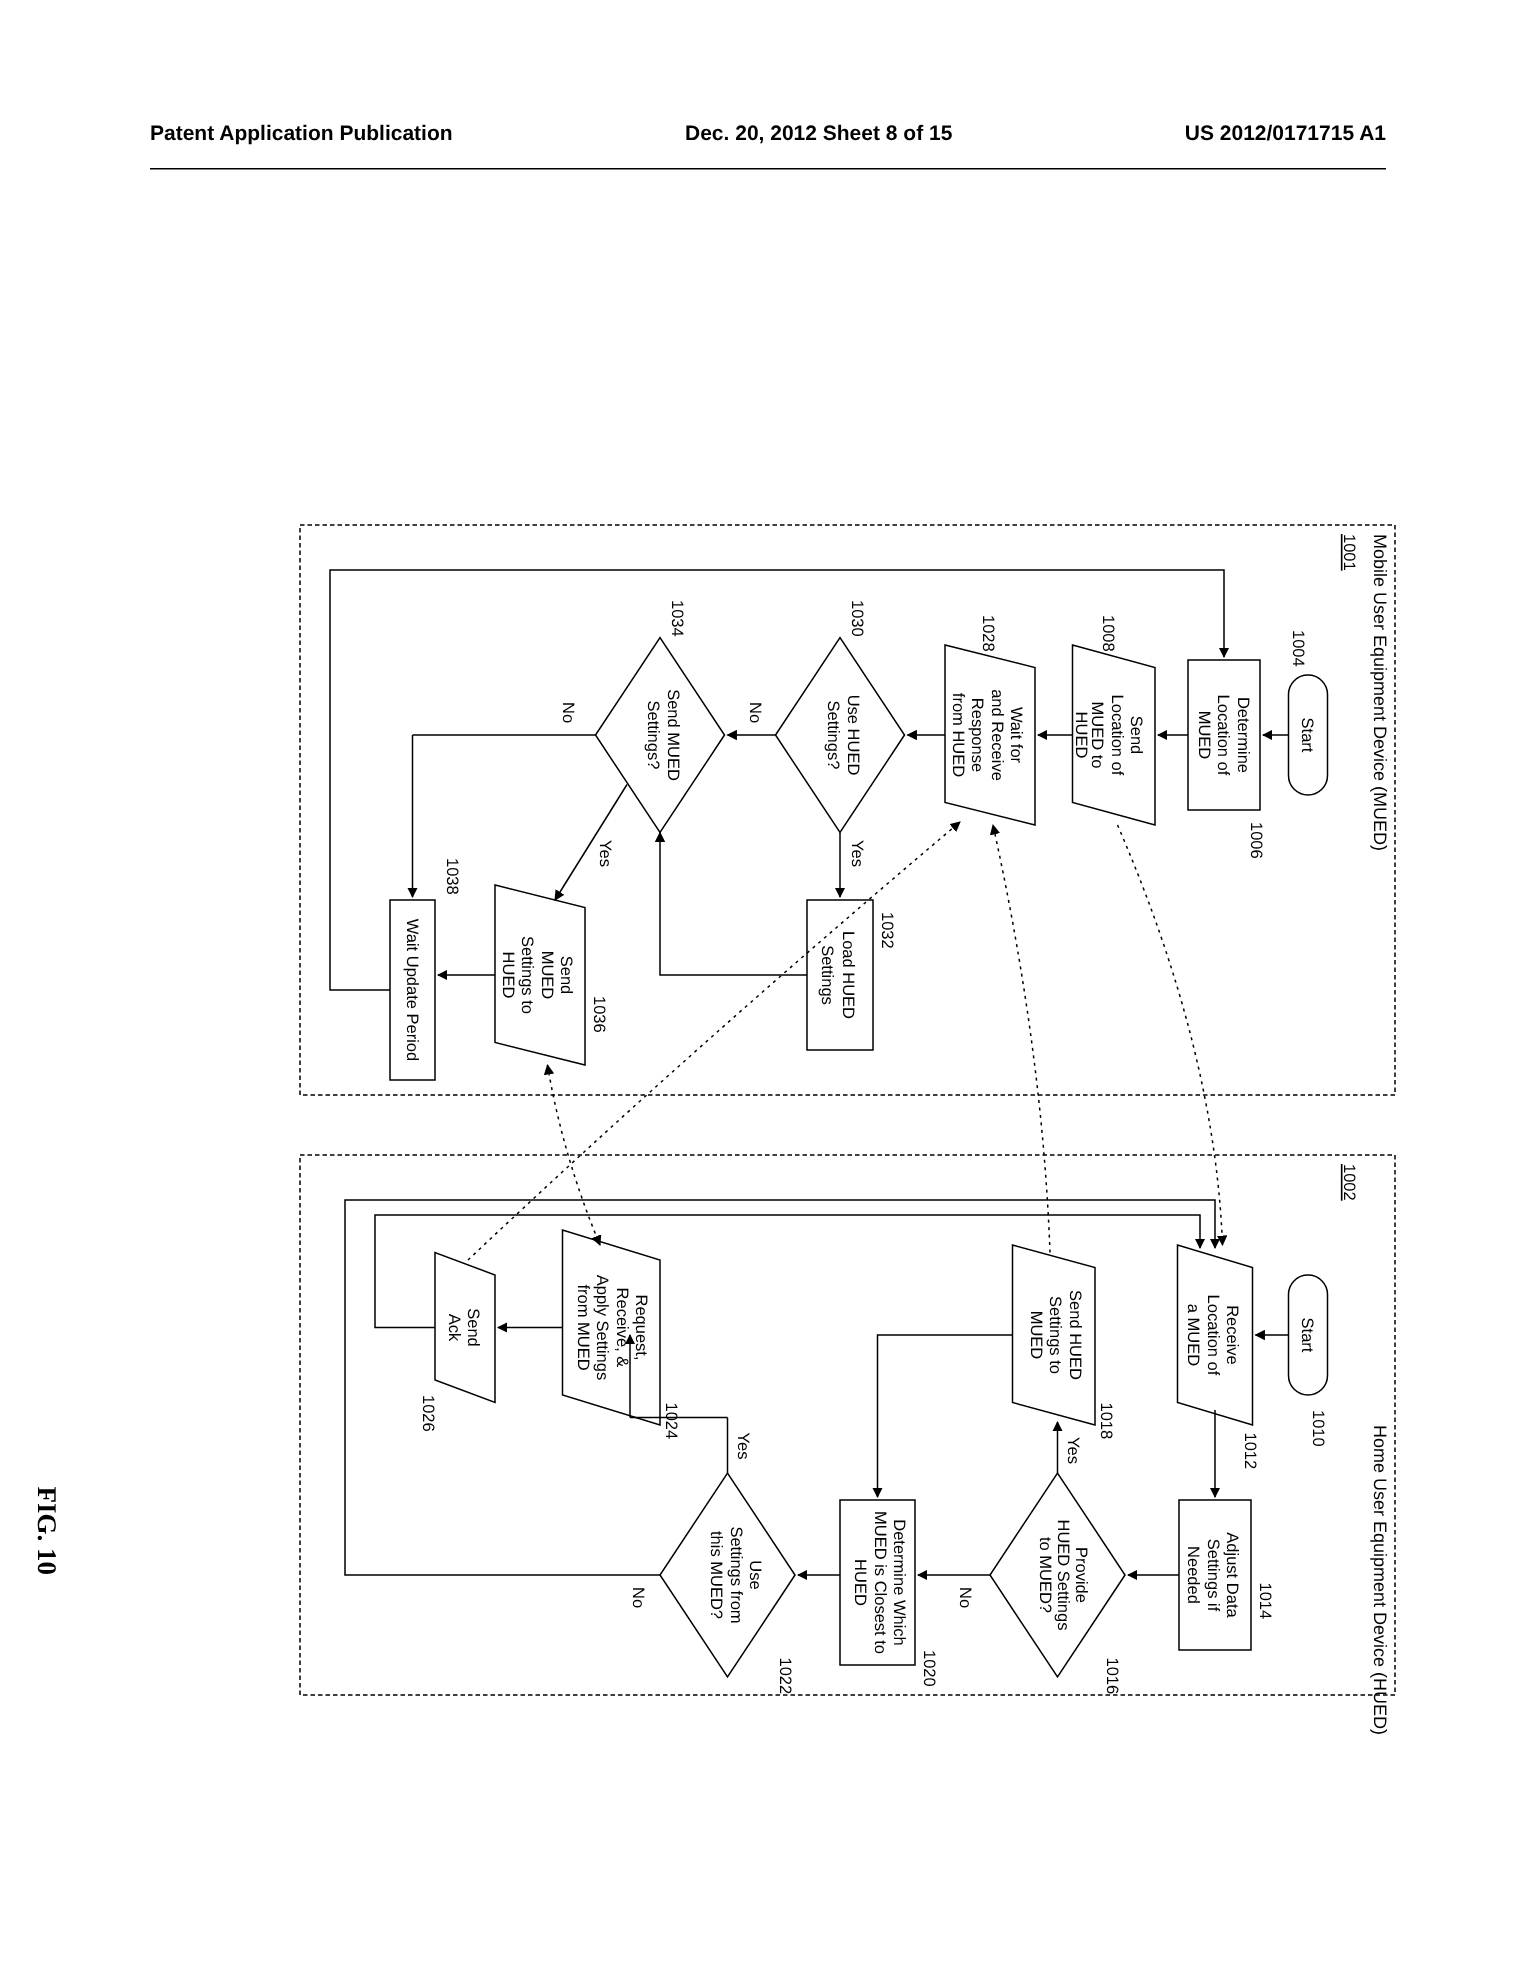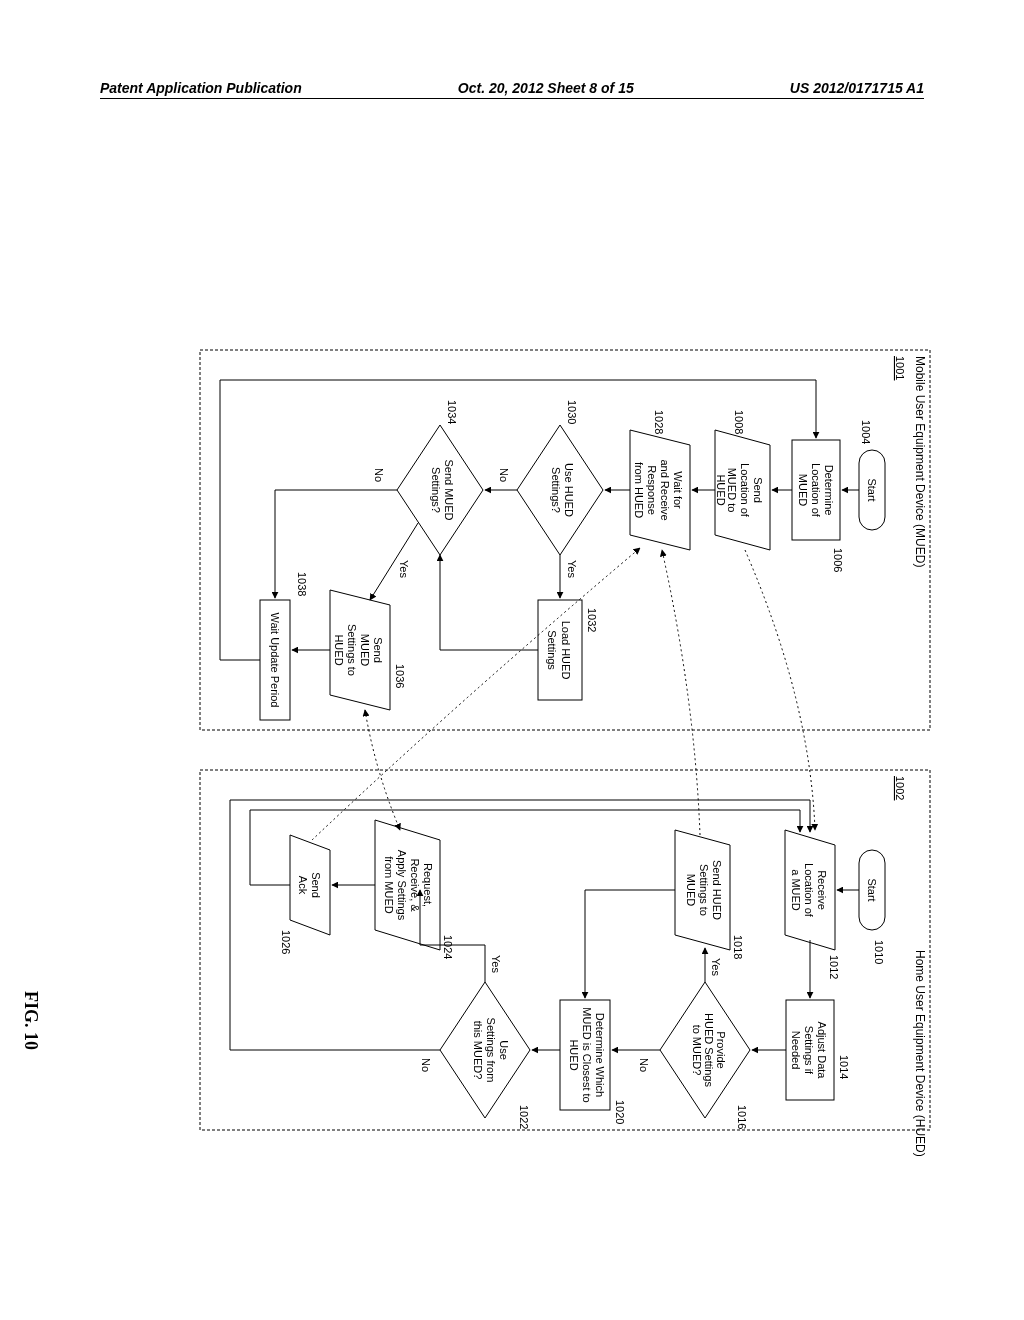--- a/index.html
+++ b/index.html
@@ -18,22 +18,21 @@
   .header {
     position: absolute;
     top: 80px;
     left: 100px;
     right: 100px;
     display: flex;
     justify-content: space-between;
     font-size: 14px;
     font-weight: bold;
     border-bottom: 1.5px solid #000;
-    padding-bottom: 2px;
-    font-style: italic;
+    padding-bottom: 16px;
   }
   .diagram-area {
     position: absolute;
     top: 210px;
     left: 130px;
     width: 730px;
     height: 870px;
     transform: rotate(90deg);
     transform-origin: center center;
   }
@@ -59,21 +58,21 @@
     font-size: 12px;
     font-family: Arial, sans-serif;
   }
 </style>
 </head>
 <body>
 
 <div class="page">
   <div class="header">
     <span>Patent Application Publication</span>
-    <span>Oct. 20, 2012  Sheet 8 of 15</span>
+    <span>Dec. 20, 2012  Sheet 8 of 15</span>
     <span>US 2012/0171715 A1</span>
   </div>
 
   <div class="diagram-area">
 
     <svg width="870" height="730" viewBox="-70 0 870 730">
       <defs>
         <marker id="arrow" viewBox="0 0 10 10" refX="9" refY="5" markerWidth="7" markerHeight="7" orient="auto-start-reverse">
           <path d="M 0 0 L 10 5 L 0 10 z" fill="#000"></path>
         </marker>

